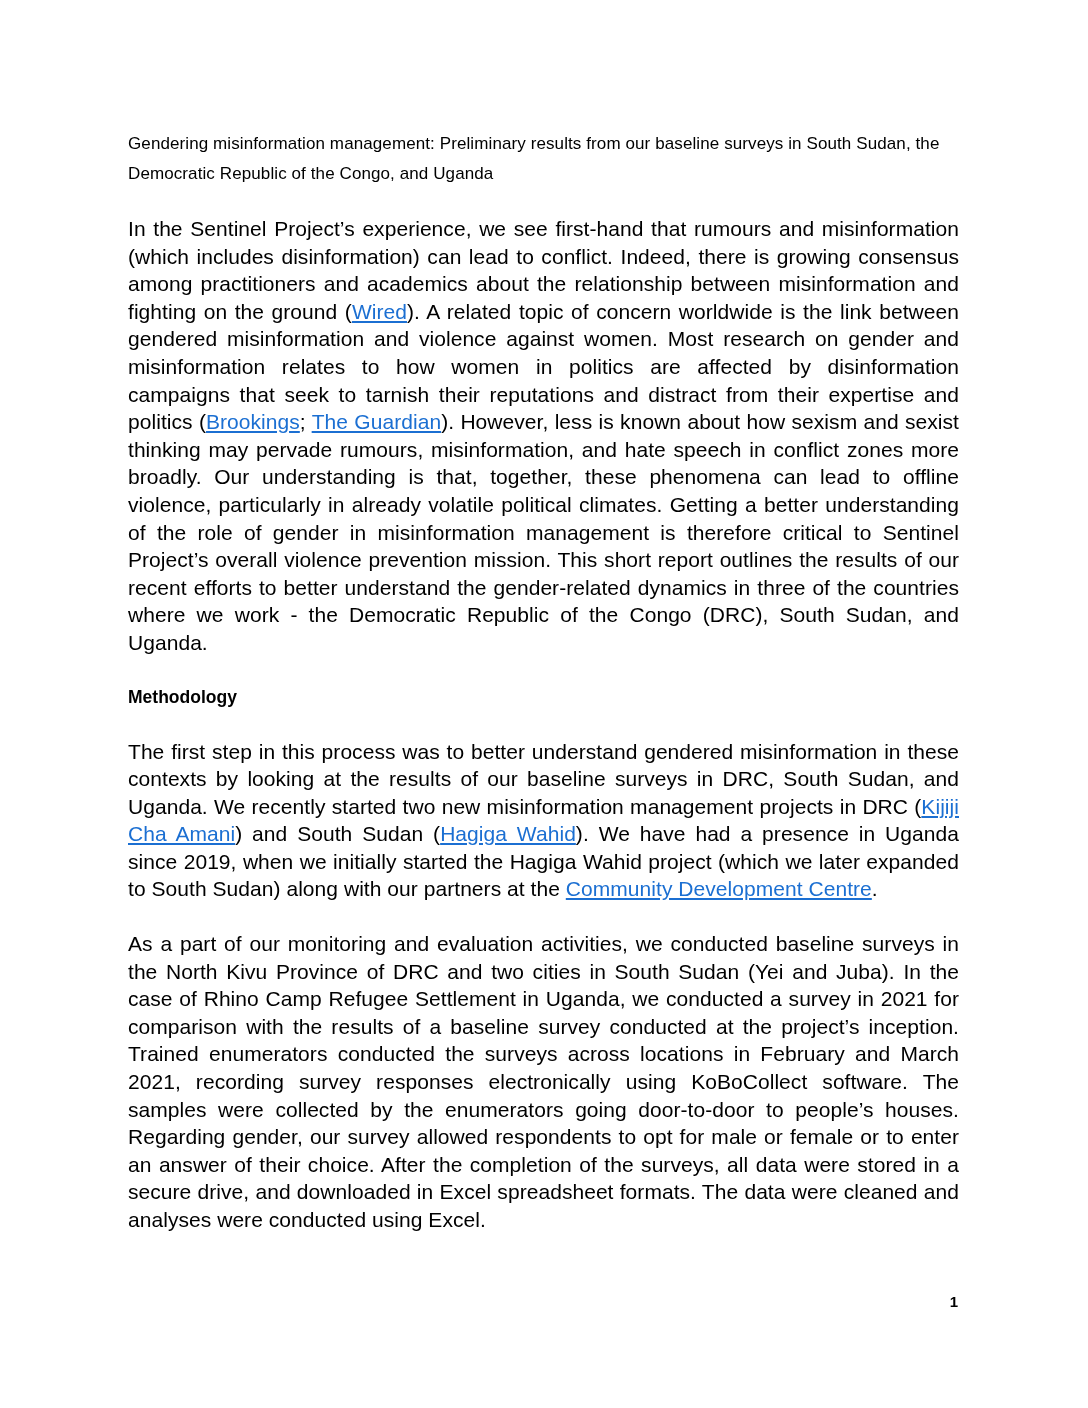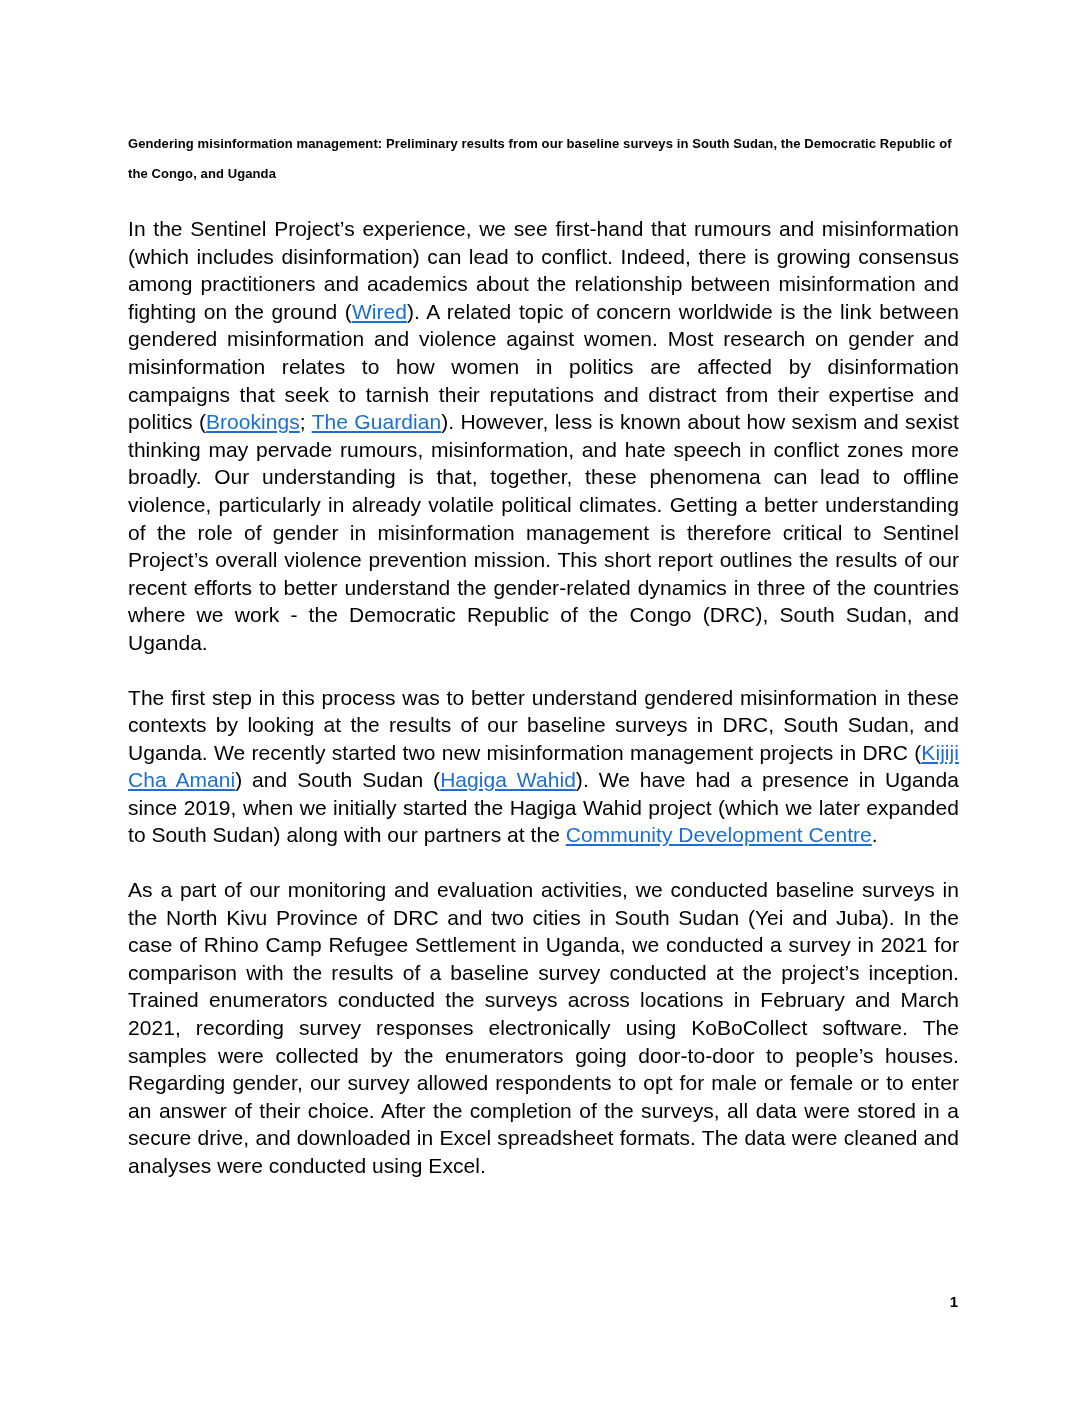--- a/index.html
+++ b/index.html
@@ -14,22 +14,22 @@
     color: #000000;
     overflow: hidden;
   }
   .content {
     position: absolute;
     left: 128px;
     top: 129px;
     width: 831px;
   }
   .doc-title {
-    font-weight: bold;
-    font-size: 13px;
+    font-weight: normal;
+    font-size: 17px;
     line-height: 30px;
     text-align: left;
     margin-bottom: 26px;
     letter-spacing: 0.1px;
   }
   .doc-heading {
     font-weight: bold;
     font-size: 17.5px;
     line-height: 27px;
     margin-bottom: 27px;
@@ -53,17 +53,18 @@
     font-weight: bold;
   }
 </style>
 </head>
 <body>
 
 <div class="page">
   <div class="content" id="doc-content">
       <div class="doc-title">Gendering misinformation management: Preliminary results from our baseline surveys in South Sudan, the Democratic Republic of the Congo, and Uganda</div>
       <p class="para"><span>In the Sentinel Project’s experience, we see first-hand that rumours and misinformation (which includes disinformation) can lead to conflict. Indeed, there is growing consensus among practitioners and academics about the relationship between misinformation and fighting on the ground (</span><a class="doc-link" style="color: rgb(27, 111, 210);">Wired</a><span>). A related topic of concern worldwide is the link between gendered misinformation and violence against women. Most research on gender and misinformation relates to how women in politics are affected by disinformation campaigns that seek to tarnish their reputations and distract from their expertise and politics (</span><a class="doc-link" style="color: rgb(27, 111, 210);">Brookings</a><span>; </span><a class="doc-link" style="color: rgb(27, 111, 210);">The Guardian</a><span>). However, less is known about how sexism and sexist thinking may pervade rumours, misinformation, and hate speech in conflict zones more broadly. Our understanding is that, together, these phenomena can lead to offline violence, particularly in already volatile political climates. Getting a better understanding of the role of gender in misinformation management is therefore critical to Sentinel Project’s overall violence prevention mission. This short report outlines the results of our recent efforts to better understand the gender-related dynamics in three of the countries where we work - the Democratic Republic of the Congo (DRC), South Sudan, and Uganda.</span></p>
+      <div class="doc-heading">Methodology</div>
       <p class="para"><span>The first step in this process was to better understand gendered misinformation in these contexts by looking at the results of our baseline surveys in DRC, South Sudan, and Uganda. We recently started two new misinformation management projects in DRC (</span><a class="doc-link" style="color: rgb(27, 111, 210);">Kijiji Cha Amani</a><span>) and South Sudan (</span><a class="doc-link" style="color: rgb(27, 111, 210);">Hagiga Wahid</a><span>). We have had a presence in Uganda since 2019, when we initially started the Hagiga Wahid project (which we later expanded to South Sudan) along with our partners at the </span><a class="doc-link" style="color: rgb(27, 111, 210);">Community Development Centre</a><span>.</span></p>
       <p class="para"><span>As a part of our monitoring and evaluation activities, we conducted baseline surveys in the North Kivu Province of DRC and two cities in South Sudan (Yei and Juba). In the case of Rhino Camp Refugee Settlement in Uganda, we conducted a survey in 2021 for comparison with the results of a baseline survey conducted at the project’s inception. Trained enumerators conducted the surveys across locations in February and March 2021, recording survey responses electronically using KoBoCollect software. The samples were collected by the enumerators going door-to-door to people’s houses. Regarding gender, our survey allowed respondents to opt for male or female or to enter an answer of their choice. After the completion of the surveys, all data were stored in a secure drive, and downloaded in Excel spreadsheet formats. The data were cleaned and analyses were conducted using Excel.</span></p>
     </div>
   <div class="page-number">1</div>
 </div>
 
 </body></html>

